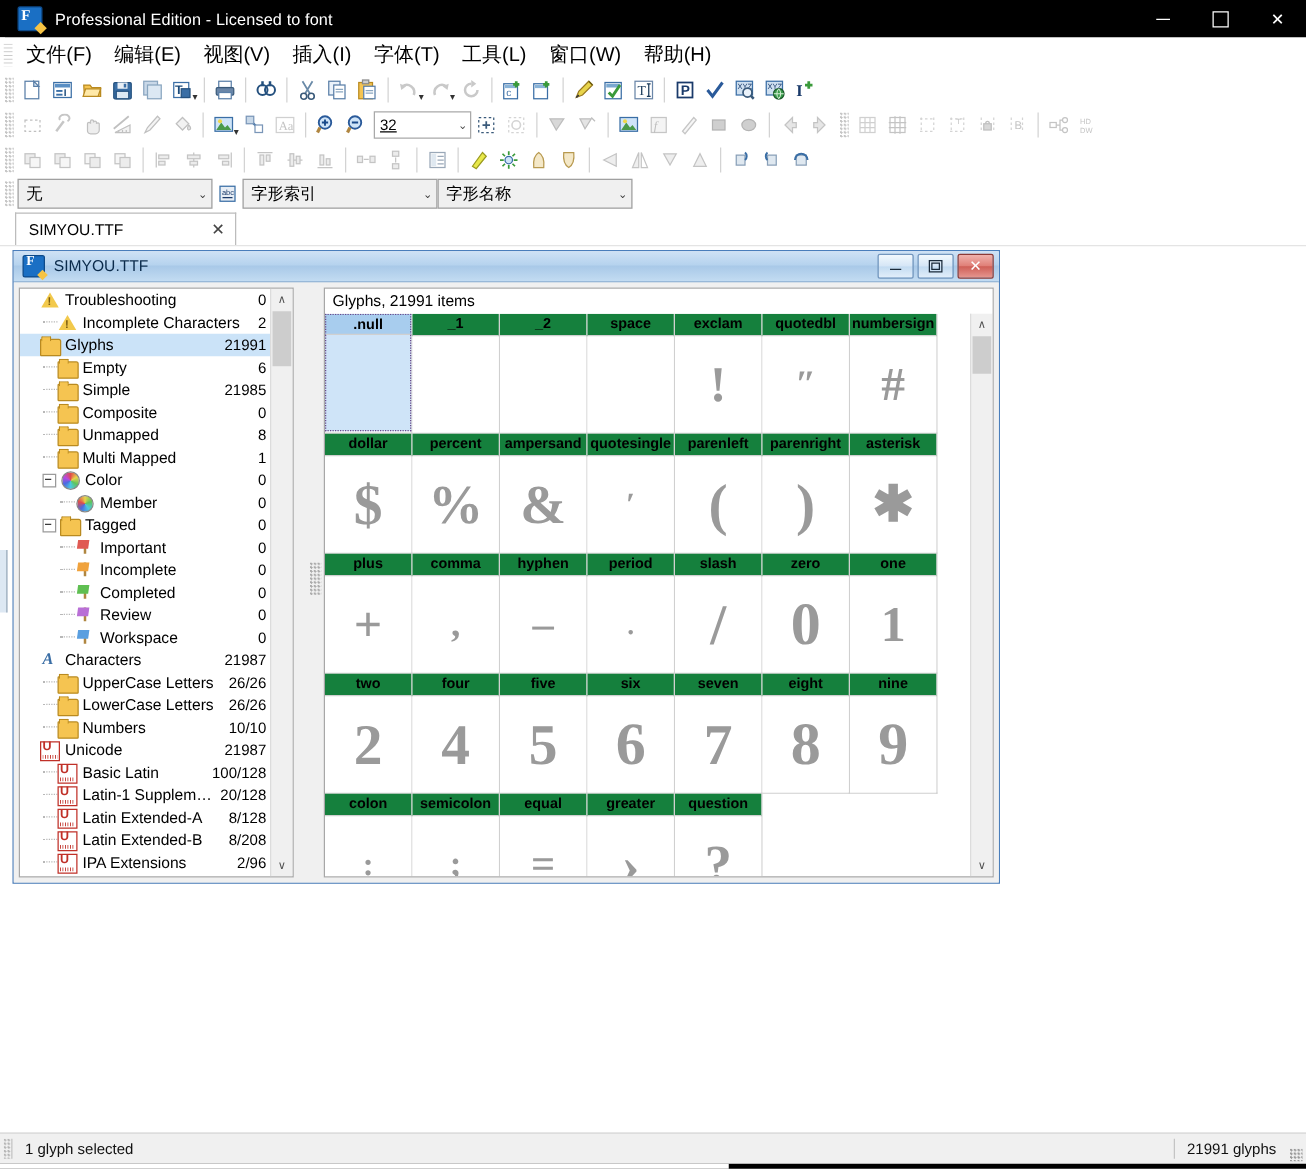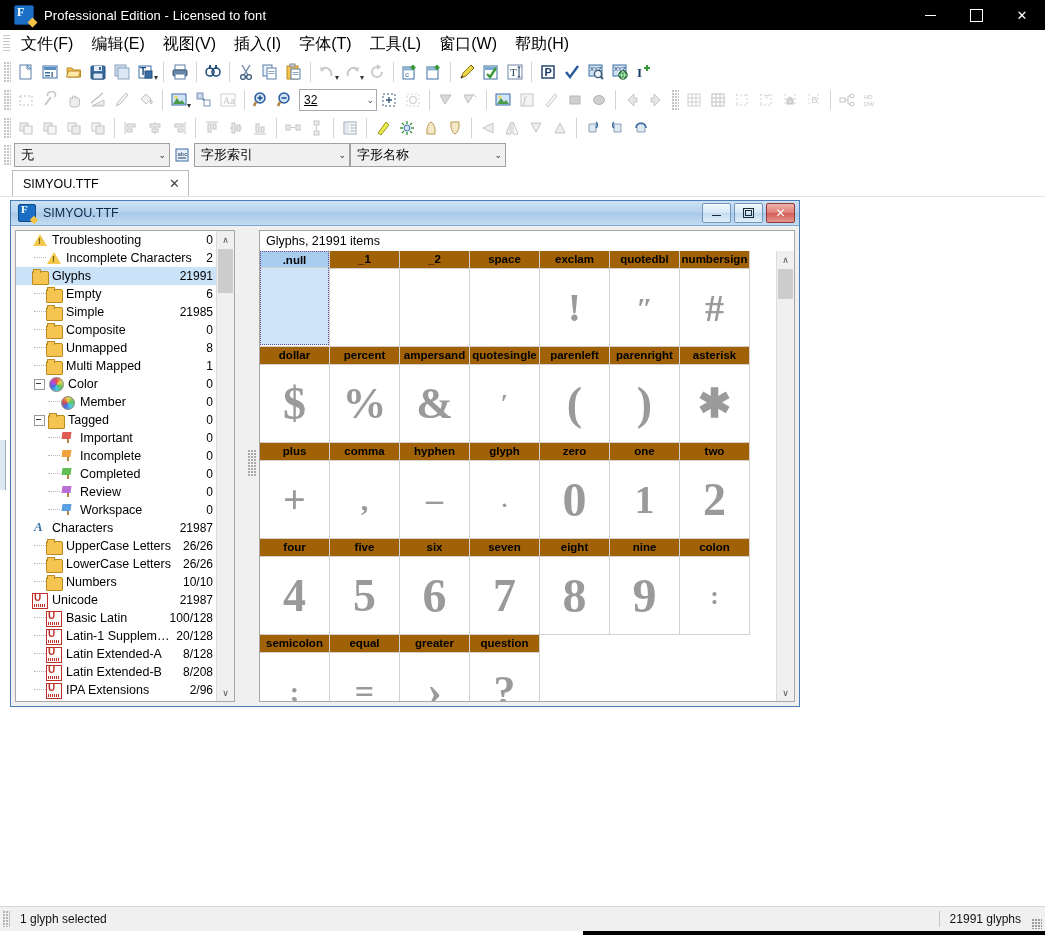--- a/index.html
+++ b/index.html
@@ -166,21 +166,21 @@
 
   
   .gpane{position:absolute;left:248px;top:4px;right:4px;bottom:4px;background:#fff;
          border:1px solid #a7a7a7;box-sizing:border-box;overflow:hidden;}
   .ghdr{height:20px;display:flex;align-items:center;padding-left:6px;font-size:12.5px;
         background:#fff;}
   .ggridwrap{position:absolute;left:0;top:20px;right:18px;bottom:0;overflow:hidden;}
   .ggrid{display:grid;grid-template-columns:repeat(7,70px);}
   .gcell{width:70px;box-sizing:border-box;border-right:1px solid #d0d0d0;border-bottom:1px solid #d0d0d0;font-weight:bold;}
   .gcap{height:17px;line-height:17px;text-align:center;font-size:11.5px;
-        border-bottom:1px solid #d0d0d0;background:#a16207;overflow:hidden;white-space:nowrap;}
+        border-bottom:1px solid #d0d0d0;background:#15803d;overflow:hidden;white-space:nowrap;}
   .gbody{height:77px;display:flex;align-items:center;justify-content:center;background:#fff;position:relative;}
   .gcell.sel .gcap{background:#a8cdee;border:1px dotted #6a4a8a;border-bottom:1px solid #d0d0d0;box-sizing:border-box;}
   .gcell.sel .gbody{background:#cfe4f8;border:1px dotted #6a4a8a;border-top:none;box-sizing:border-box;}
   .gly{font-family:"Liberation Serif",serif;color:#9a9a9a;line-height:1;}
 
   .gsb{position:absolute;right:0;top:20px;width:17px;bottom:0;background:#f0f0f0;border-left:1px solid #dcdcdc;}
   .gsb .ar{width:17px;height:17px;display:flex;align-items:center;justify-content:center;font-size:9px;color:#505050;}
   .gsb .arTop{position:absolute;top:0;left:0;}
   .gsb .arBot{position:absolute;bottom:0;left:0;}
   .gsb .thumb{position:absolute;left:1px;top:18px;width:15px;height:30px;background:#cdcdcd;}
@@ -1177,23 +1177,29 @@
                   <span class="gly" style="font-size: 30px;">,</span>
                 </div>
               </div>
               <div class="gcell">
                 <div class="gcap">hyphen</div>
                 <div class="gbody">
                   <span class="gly" style="font-size: 34px;">–</span>
                 </div>
               </div>
               <div class="gcell">
-                <div class="gcap">glyph</div>
+                <div class="gcap">period</div>
                 <div class="gbody">
                   <span class="gly" style="font-size: 22px;">.</span>
+                </div>
+              </div>
+              <div class="gcell">
+                <div class="gcap">slash</div>
+                <div class="gbody">
+                  <span class="gly" style="font-size: 46px;">/</span>
                 </div>
               </div>
               <div class="gcell">
                 <div class="gcap">zero</div>
                 <div class="gbody">
                   <span class="gly" style="font-size: 48px;">0</span>
                 </div>
               </div>
               <div class="gcell">
                 <div class="gcap">one</div>

